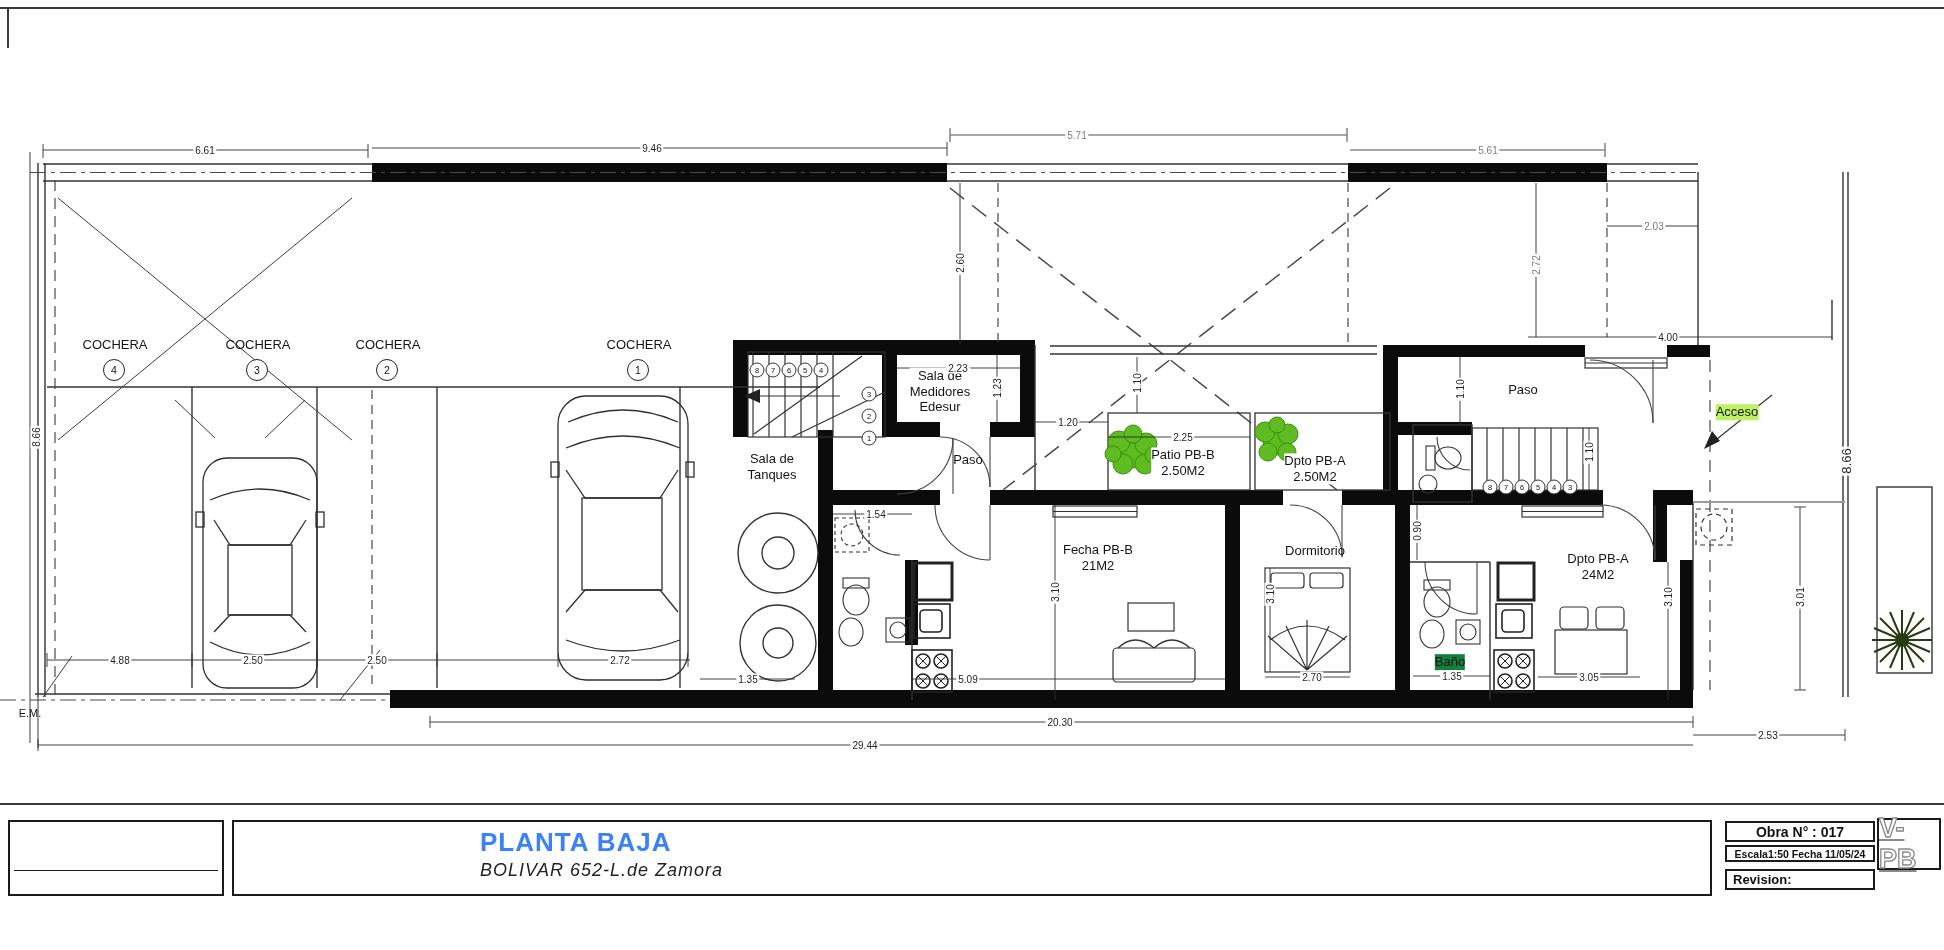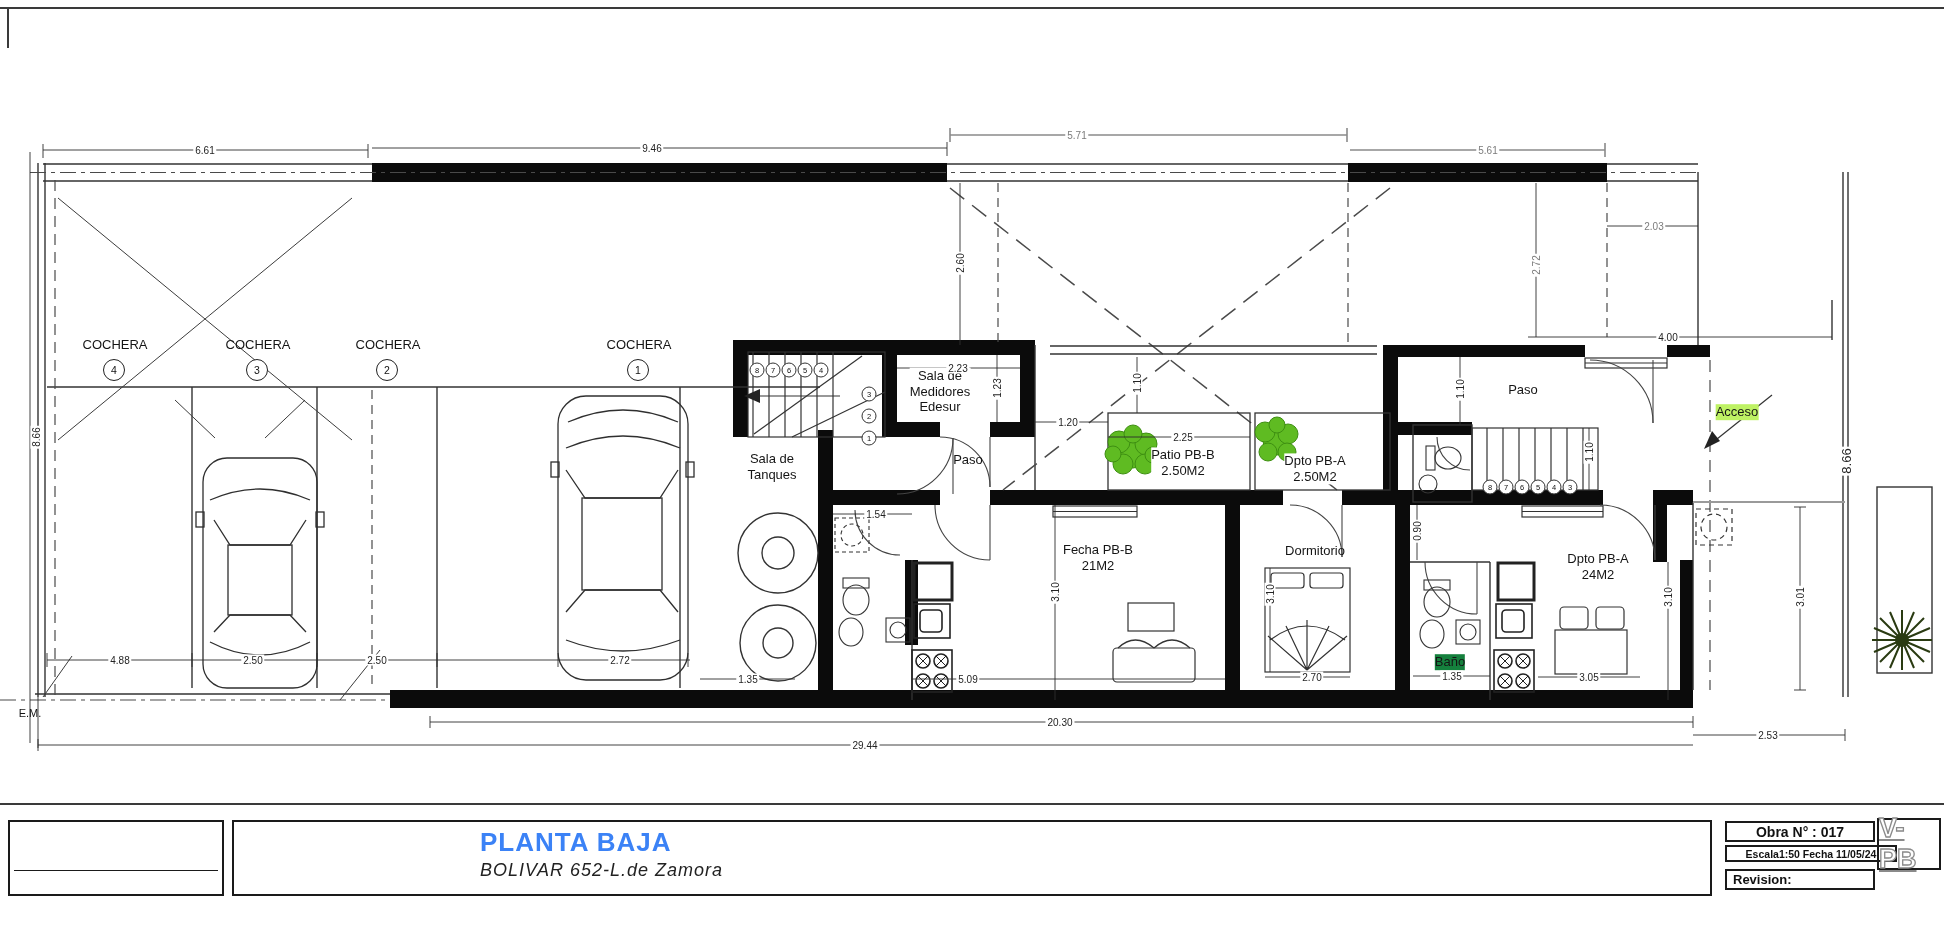--- a/index.html
+++ b/index.html
@@ -445,17 +445,17 @@
   <span class="dim v" style="left:1668px;top:597px">3.10</span>
   <span class="dim v" style="left:1417px;top:531px">0.90</span>
 
   <div class="tbox" style="left:8px;top:820px;width:216px;height:76px">
     <div style="position:absolute;left:4px;right:4px;top:48px;border-top:1.5px solid #1a1a1a"></div>
   </div>
   <div class="tbox" style="left:232px;top:820px;width:1480px;height:76px"></div>
   <div class="t-drawing">PLANTA BAJA</div>
   <div class="t-address">BOLIVAR 652-L.de Zamora</div>
   <div class="rbox" style="left:1725px;top:821px;width:150px;height:21px;font-size:14px">Obra N° : 017</div>
-  <div class="rbox" style="left:1725px;top:845px;width:172px;height:17px;font-size:10.5px">Escala1:50 Fecha 11/05/24</div>
+  <div class="rbox" style="left:1725px;top:845px;width:150px;height:17px;font-size:10.5px">Escala1:50 Fecha 11/05/24</div>
   <div class="rbox" style="left:1725px;top:869px;width:150px;height:21px;font-size:13px;justify-content:flex-start;padding-left:6px">Revision:</div>
   <div class="vpb">V-PB</div>
 
 </div>
 
 </body></html>

